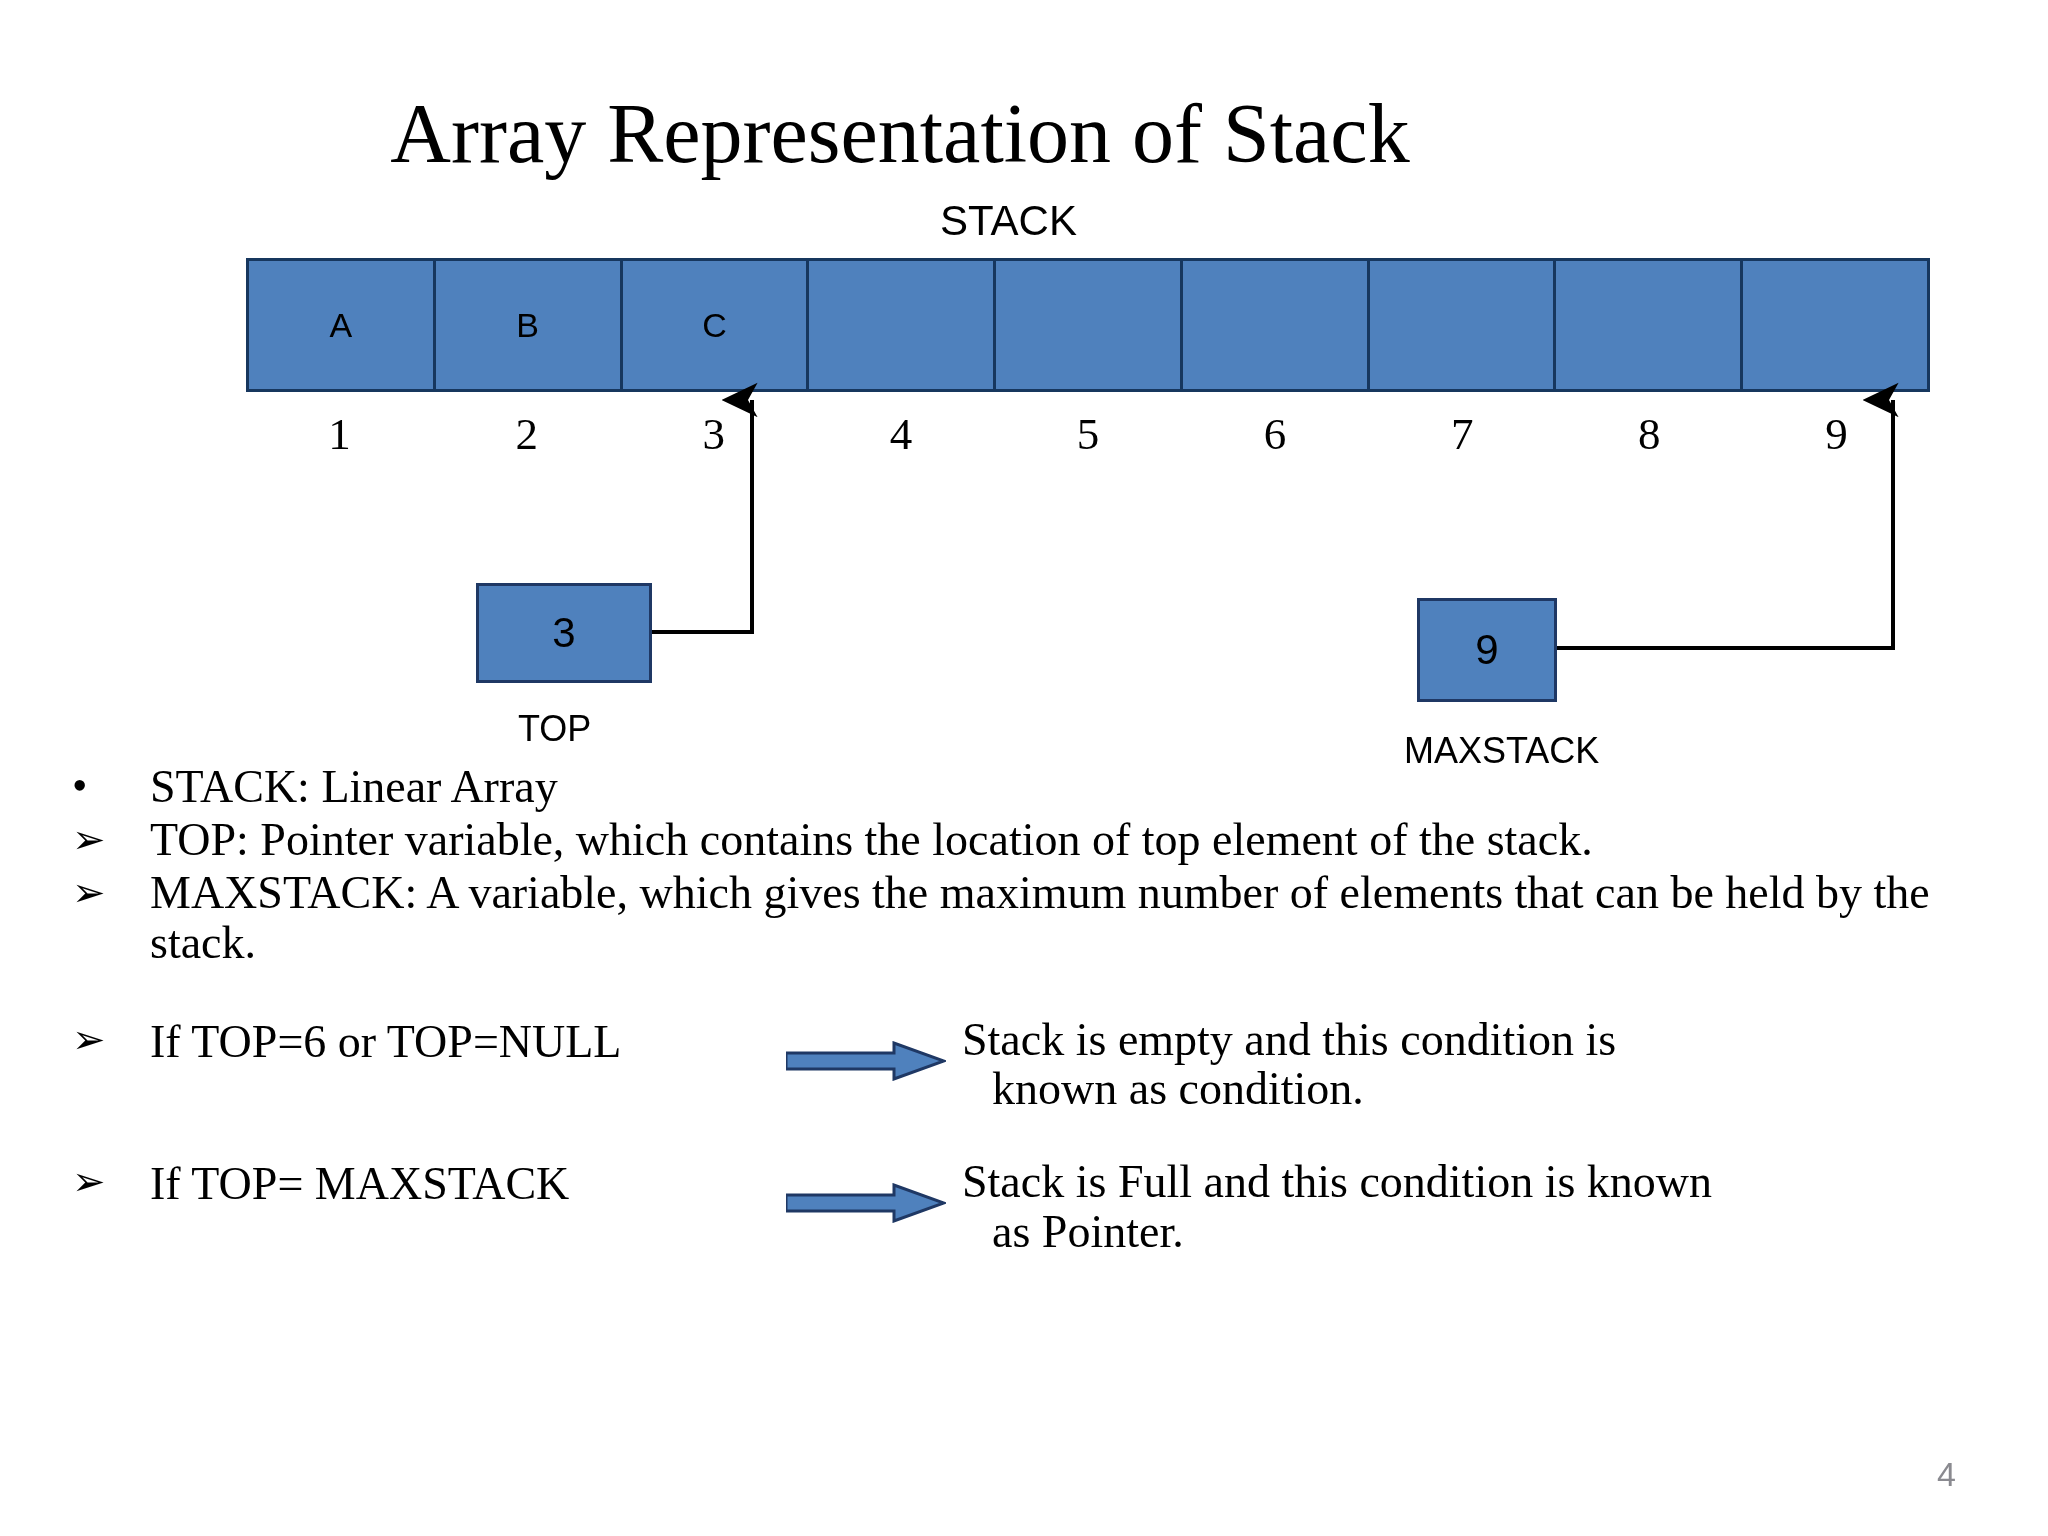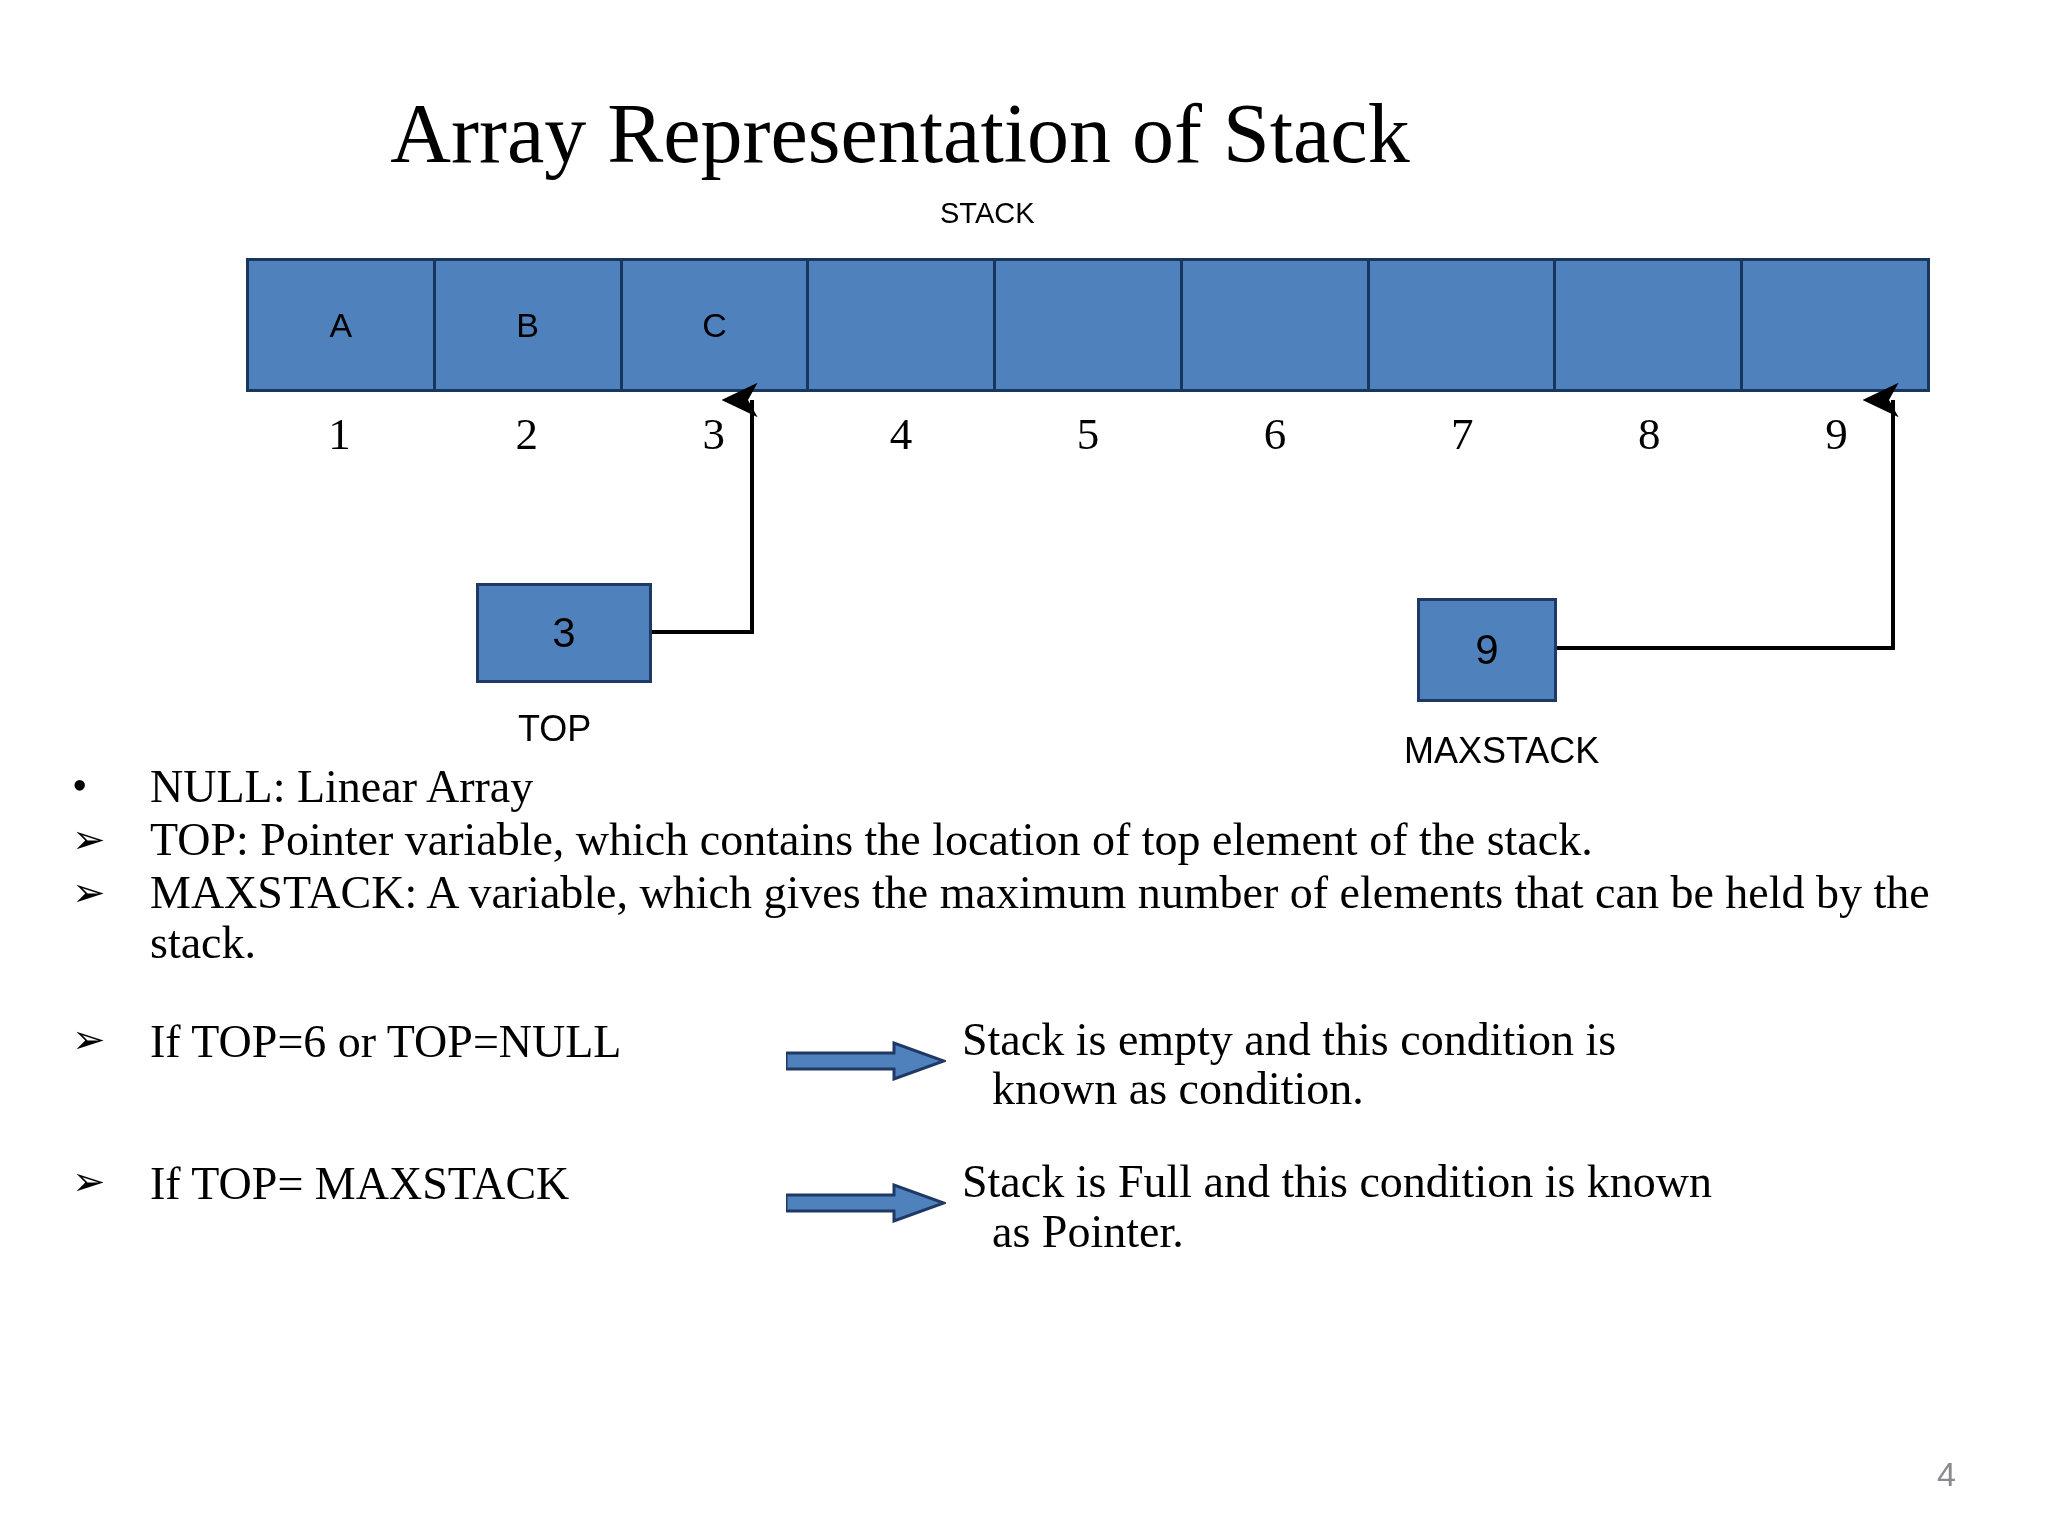--- a/index.html
+++ b/index.html
@@ -22,21 +22,21 @@
     line-height:1;
     color:#000;
     white-space:nowrap;
   }
 
   
   #stack-caption{
     position:absolute;
     left:940px; top:197px;
     font-family:"Liberation Sans", sans-serif;
-    font-size:29px;
+    font-size:42px;
     color:#000;
   }
 
   
   #stack-array{
     position:absolute;
     left:246px; top:258px;
     width:1684px; height:134px;
     display:flex;
     border:3px solid #17375e;
@@ -215,21 +215,21 @@
   <div class="ptr-box" id="top-box">3</div>
   <div class="ptr-label" id="top-label">TOP</div>
 
   <div class="ptr-box" id="maxstack-box">9</div>
   <div class="ptr-label" id="maxstack-label">MAXSTACK</div>
 
   <div id="bullet-list">
 
     <div class="bullet-row">
       <span class="bullet-mark">•</span>
-      <span class="bullet-text">NULL: Linear Array</span>
+      <span class="bullet-text">STACK: Linear Array</span>
     </div>
 
     <div class="bullet-row">
       <span class="bullet-mark arrowhead">➢</span>
       <span class="bullet-text">TOP: Pointer variable, which contains the location of top element of the stack.</span>
     </div>
 
     <div class="bullet-row">
       <span class="bullet-mark arrowhead">➢</span>
       <span class="bullet-text">MAXSTACK: A variable, which gives the maximum number of elements that can be held by the stack.</span>

